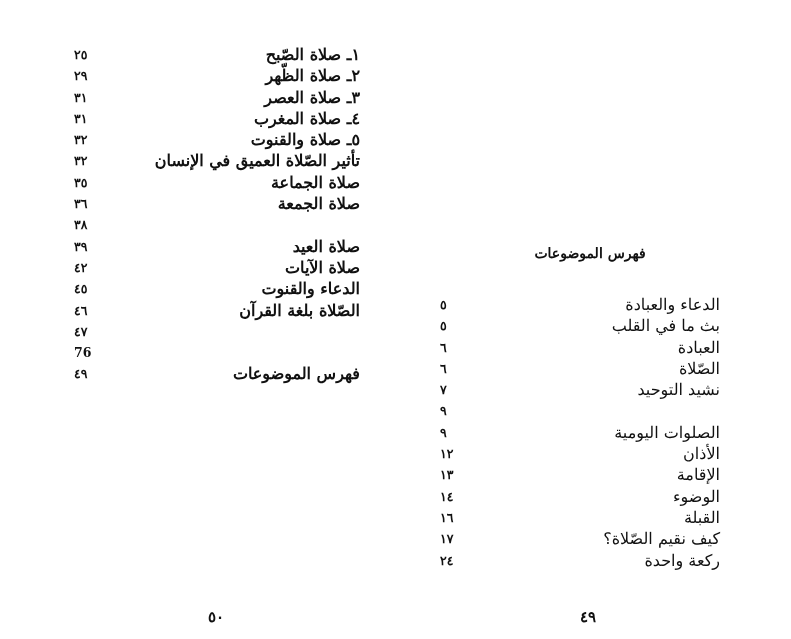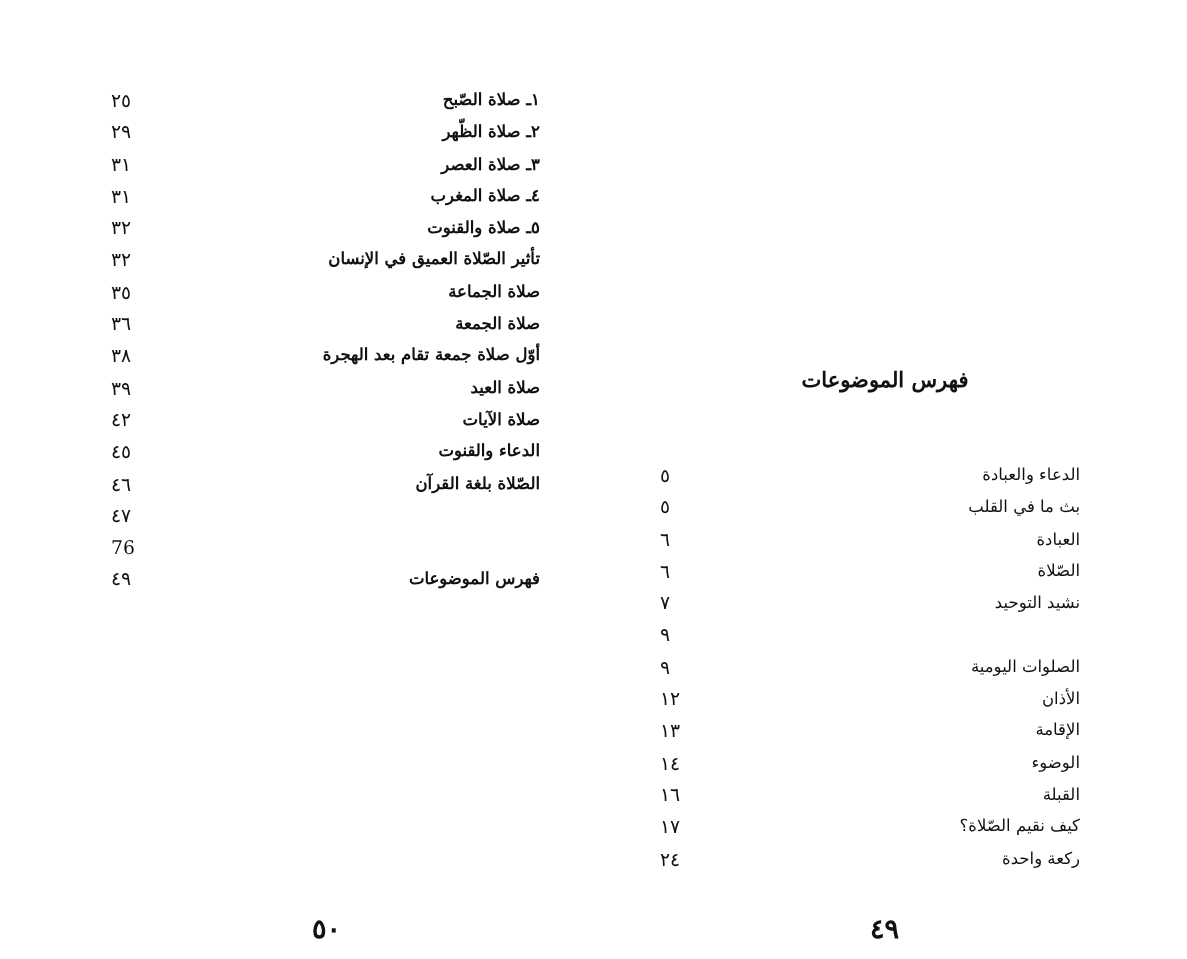--- a/index.html
+++ b/index.html
@@ -6,37 +6,37 @@
   body {
     width: 791px; height: 639px; background: #ffffff; position: relative;
     overflow: hidden; font-family: "DejaVu Serif", serif; color: #111;
   }
   .page { position: absolute; top: 0; height: 639px; }
   .page-left { left: 0; width: 395px; }
   .page-right { left: 395px; width: 396px; }
   .toc-list { position: absolute; margin: 0; padding: 0; list-style: none; }
   .toc-row { position: relative; height: 21.3px; direction: rtl; }
   .toc-title {
-    position: absolute; right: 0; top: 16px; white-space: nowrap;
-    font-size: 11px; line-height: 21px;
+    position: absolute; right: 0; top: 4px; white-space: nowrap;
+    font-size: 16px; line-height: 21px;
   }
   .toc-num {
-    position: absolute; top: 16px; white-space: nowrap; direction: rtl;
-    font-size: 12.5px; line-height: 21px; font-weight: normal;
+    position: absolute; top: 4px; white-space: nowrap; direction: rtl;
+    font-size: 12.5px; line-height: 21px; font-weight: bold;
   }
   .page-left .toc-list { left: 70px; width: 290px; top: 40px; }
   .page-left .toc-title { font-weight: bold; }
   .page-left .toc-num { left: 4px; }
   .page-right .toc-list { left: 45px; width: 280px; top: 290px; }
   .page-right .toc-num { left: 0; }
   .heading {
     position: absolute; left: 120px; width: 150px; top: 245px;
     text-align: center; direction: rtl; font-weight: bold; font-size: 14px;
   }
-  .folio { position: absolute; top: 608px; font-weight: bold; font-size: 18px; direction: rtl; }
+  .folio { position: absolute; top: 608px; font-weight: bold; font-size: 15px; direction: rtl; }
   .page-left .folio { left: 208px; }
   .page-right .folio { left: 185px; }
 </style>
 </head>
 <body>
 
 <div class="page page-left">
   <ul class="toc-list" id="left-list">
       <li class="toc-row">
         <span class="toc-title">١ـ صلاة الصّبح</span>
@@ -64,21 +64,20 @@
       </li>
       <li class="toc-row">
         <span class="toc-title">صلاة الجماعة</span>
         <span class="toc-num">٣٥</span>
       </li>
       <li class="toc-row">
         <span class="toc-title">صلاة الجمعة</span>
         <span class="toc-num">٣٦</span>
       </li>
       <li class="toc-row">
-        <span class="toc-title">أوّل صلاة جمعة تقام بعد الهجرة</span>
         <span class="toc-num">٣٨</span>
       </li>
       <li class="toc-row">
         <span class="toc-title">صلاة العيد</span>
         <span class="toc-num">٣٩</span>
       </li>
       <li class="toc-row">
         <span class="toc-title">صلاة الآيات</span>
         <span class="toc-num">٤٢</span>
       </li>

